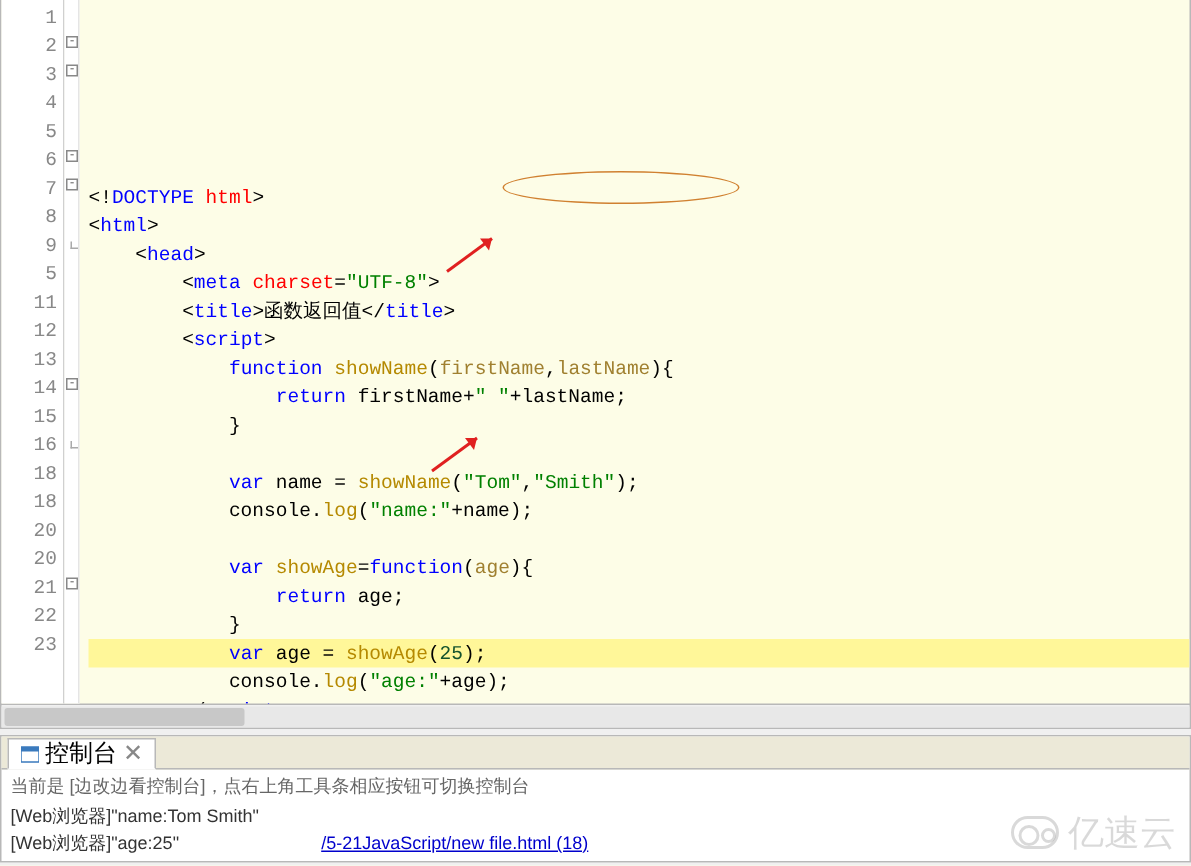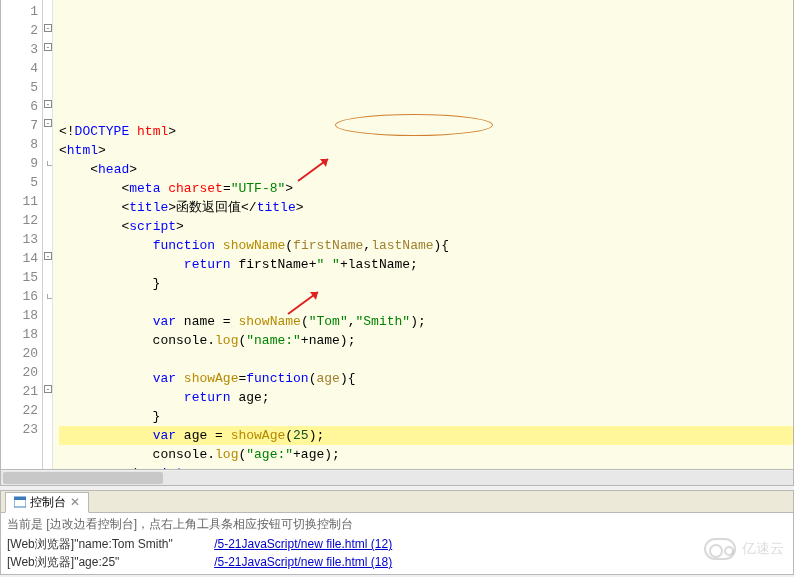--- a/index.html
+++ b/index.html
@@ -100,21 +100,21 @@
     margin-top: 4px;
     border: 1px solid #b8b8b8;
     background: #fff;
   }
   .tabbar {
     display: flex;
     align-items: center;
     background: #ece9d8;
     border-bottom: 1px solid #b8b8b8;
     height: 22px;
-    font-size: 12px;
+    font-size: 16px;
     font-family: "Microsoft YaHei", sans-serif;
   }
   .tab {
     display: flex;
     align-items: center;
     gap: 4px;
     padding: 2px 8px;
     background: #fff;
     border: 1px solid #b8b8b8;
     border-bottom: 1px solid #fff;
@@ -131,25 +131,25 @@
     padding: 3px 6px;
     color: #333;
   }
   .console-body .hint { color: #666; margin-bottom: 2px; }
   .console-row { display: flex; gap: 0; align-items:center; height:18px; }
   .console-row .src { color: #333; }
   .console-row .msg { color: #333; white-space: pre; }
   .console-row a { color: #0000cc; text-decoration: underline; }
   .watermark {
     position: absolute;
-    right: 10px; bottom: 17px;
+    right: 10px; bottom: 6px;
     display: flex; align-items: center; gap: 6px;
     color: rgba(0,0,0,0.15);
     font-family: Liberation Mono, monospace;
-    font-size: 14px;
+    font-size: 24px;
     pointer-events: none;
   }
   .watermark .logo {
     width: 32px; height: 22px; border: 2px solid rgba(0,0,0,0.15); border-radius: 14px;
     position: relative;
   }
   .watermark .logo::before, .watermark .logo::after {
     content:""; position:absolute; border:2px solid rgba(0,0,0,0.15); border-radius:50%;
   }
   .watermark .logo::before { width:10px; height:10px; left:3px; top:4px; }
@@ -232,21 +232,20 @@
       <span>控制台</span>
       <span style="color:#888;">✕</span>
     </div>
   </div>
   <div class="console-body">
     <div class="hint">当前是 [边改边看控制台]，点右上角工具条相应按钮可切换控制台</div>
     <div id="console-rows">
         <div class="console-row">
           <span class="src">[Web浏览器]</span>
           <span class="msg" style="min-width: 140px;">"name:Tom Smith"</span>
-          <a href="#">/5-21JavaScript/new file.html (12)</a>
         </div>
         <div class="console-row">
           <span class="src">[Web浏览器]</span>
           <span class="msg" style="min-width: 140px;">"age:25"</span>
           <a href="#">/5-21JavaScript/new file.html (18)</a>
         </div>
       </div>
   </div>
 </div>
 

